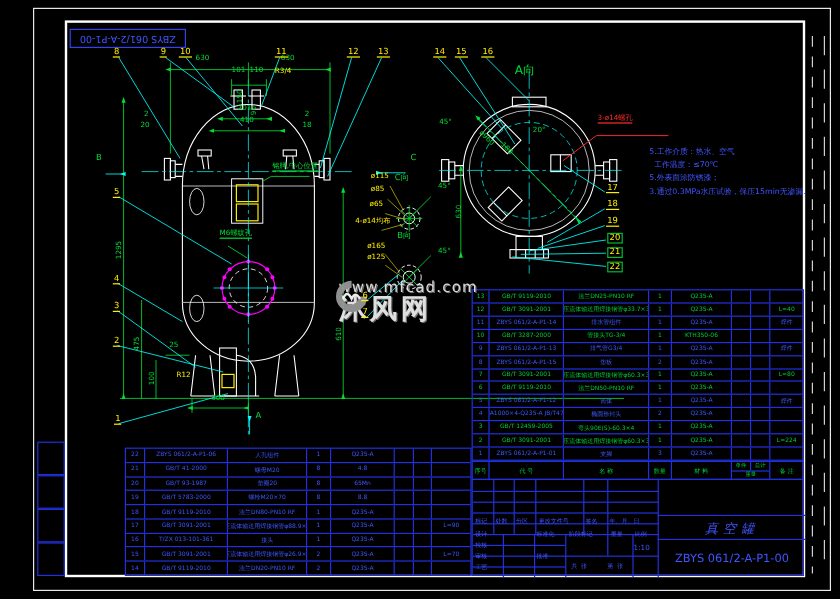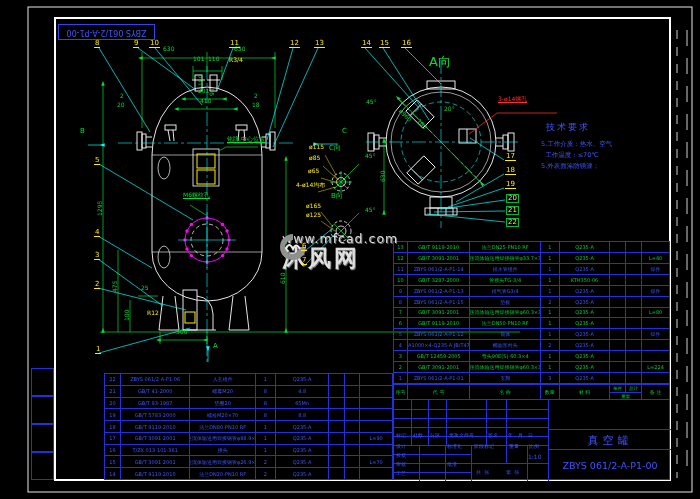--- a/index.html
+++ b/index.html
@@ -49,21 +49,21 @@
   #wcombo .wtop{display:flex;height:8px;border-bottom:1px solid #2230dd;box-sizing:border-box;}
   #wcombo .wtop div{width:16px;font-size:4.5px;color:#00cc33;text-align:center;line-height:7px;
                     border-right:1px solid #2230dd;box-sizing:border-box;}
   #wcombo .wtop div:last-child{border-right:none;}
   #wcombo .wbot{flex:1;font-size:4.5px;color:#00cc33;text-align:center;line-height:7px;}
   
   #tblock{left:393px;top:399px;width:277px;height:81px;border:1px solid #2230dd;
           box-sizing:border-box;z-index:4;}
   .tline{position:absolute;background:#2230dd;}
   #tb-title{position:absolute;left:157px;top:31px;width:118px;height:18px;color:#4054ff;
-            font-size:11px;display:flex;align-items:center;justify-content:center;letter-spacing:4px;}
+            font-size:11px;display:flex;align-items:center;justify-content:center;letter-spacing:4px;font-style:italic;}
   #tb-no{position:absolute;left:157px;top:52px;width:118px;height:26px;color:#4054ff;
          font-size:9.5px;display:flex;align-items:center;justify-content:center;}
   
   .mbox{position:absolute;width:23px;border:1px solid #2230dd;box-sizing:border-box;}
 </style>
 </head>
 <body>
 
 <svg width="700" height="499">
   <defs>
@@ -240,25 +240,25 @@
   </g>
 
   <g stroke="#ff2a2a" stroke-width="0.8" fill="none">
     <path d="M469,134 L497,113 L557,113"></path>
   </g>
 </svg>
 
 <div id="flipno" class="abs">ZBYS 061/2-A-P1-00</div>
 
 <div id="techreq" class="abs">
-  <div class="tr-title">技术要求</div>
   <div id="tr-lines">
       <div class="tr-line">5.工作介质：热水、空气</div>
       <div class="tr-line">  工作温度：≤70℃</div>
       <div class="tr-line">5.外表面涂防锈漆；</div>
+      <div class="tr-line">3.通过0.3MPa水压试验，保压15min无渗漏.</div>
     </div>
 </div>
 
 <div id="wmark" class="abs">
   <svg width="30" height="30">
     <path d="M15,2 A13,13 0 1 0 28,15 L21,15 A7,7 0 1 1 15,8 Z" fill="#9c9c9c"></path>
     <path d="M8,17 q3,-8 7,0 q3,-7 7,0" stroke="#ffffff" stroke-width="2" fill="none"></path>
   </svg>
   <div id="wm-text">
     <div id="wm-url">www.mfcad.com</div>
@@ -282,21 +282,21 @@
     <span class="anno g" style="left: 252px; top: 102px; font-size: 6px;">18</span>
     <span class="anno g" style="left: 97px; top: 216px; font-size: 6px; transform: rotate(-90deg);">1295</span>
     <span class="anno g" style="left: 112px; top: 292px; font-size: 6px; transform: rotate(-90deg);">475</span>
     <span class="anno g" style="left: 124px; top: 321px; font-size: 6px; transform: rotate(-90deg);">100</span>
     <span class="anno g" style="left: 141px; top: 285px; font-size: 6px;">25</span>
     <span class="anno y" style="left: 147px; top: 310px; font-size: 6px;">R12</span>
     <span class="anno g" style="left: 176px; top: 329px; font-size: 6px;">300</span>
     <span class="anno g" style="left: 280px; top: 284px; font-size: 6px; transform: rotate(-90deg);">610</span>
     <span class="anno g" style="left: 227px; top: 136px; font-size: 6px; border-bottom: 1px solid currentcolor;">铭牌,中心位置</span>
     <span class="anno g" style="left: 183px; top: 192px; font-size: 6px; border-bottom: 1px solid currentcolor;">M6螺纹孔</span>
-    <span class="anno g" style="left: 429px; top: 55px; font-size: 13px;">A向</span>
+    <span class="anno g" style="left: 429px; top: 55px; font-size: 10px;">A向</span>
     <span class="anno g" style="left: 366px; top: 99px; font-size: 6px;">45°</span>
     <span class="anno g" style="left: 444px; top: 106px; font-size: 6px;">20°</span>
     <span class="anno g" style="left: 402px; top: 108px; font-size: 6px; transform: rotate(45deg);">ø960</span>
     <span class="anno g" style="left: 420px; top: 118px; font-size: 6px; transform: rotate(45deg);">180</span>
     <span class="anno g" style="left: 380px; top: 182px; font-size: 6px; transform: rotate(-90deg);">630</span>
     <span class="anno r" style="left: 498px; top: 96px; font-size: 6px; border-bottom: 1px solid currentcolor;">3-ø14螺孔</span>
     <span class="anno g" style="left: 329px; top: 145px; font-size: 7px;">C向</span>
     <span class="anno y" style="left: 309px; top: 144px; font-size: 6px;">ø115</span>
     <span class="anno y" style="left: 309px; top: 155px; font-size: 6px;">ø85</span>
     <span class="anno y" style="left: 308px; top: 168px; font-size: 6px;">ø65</span>

